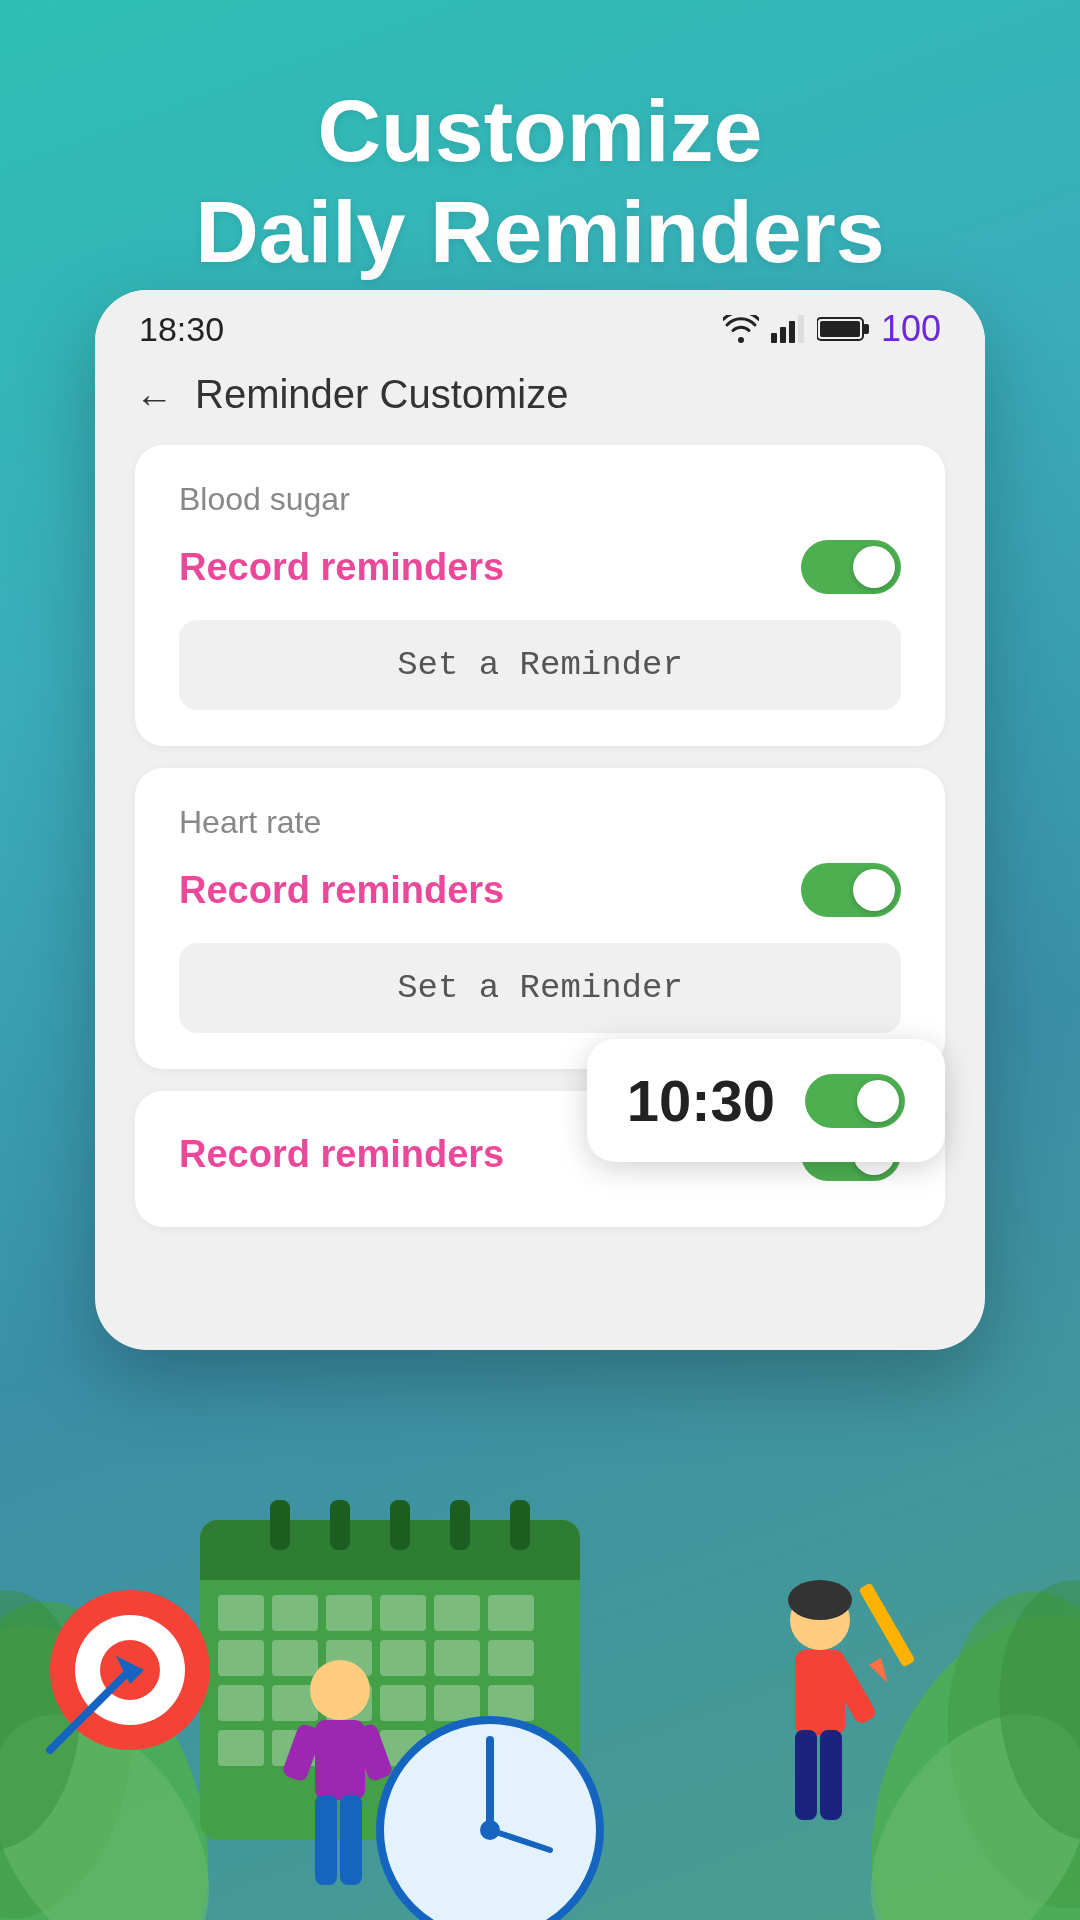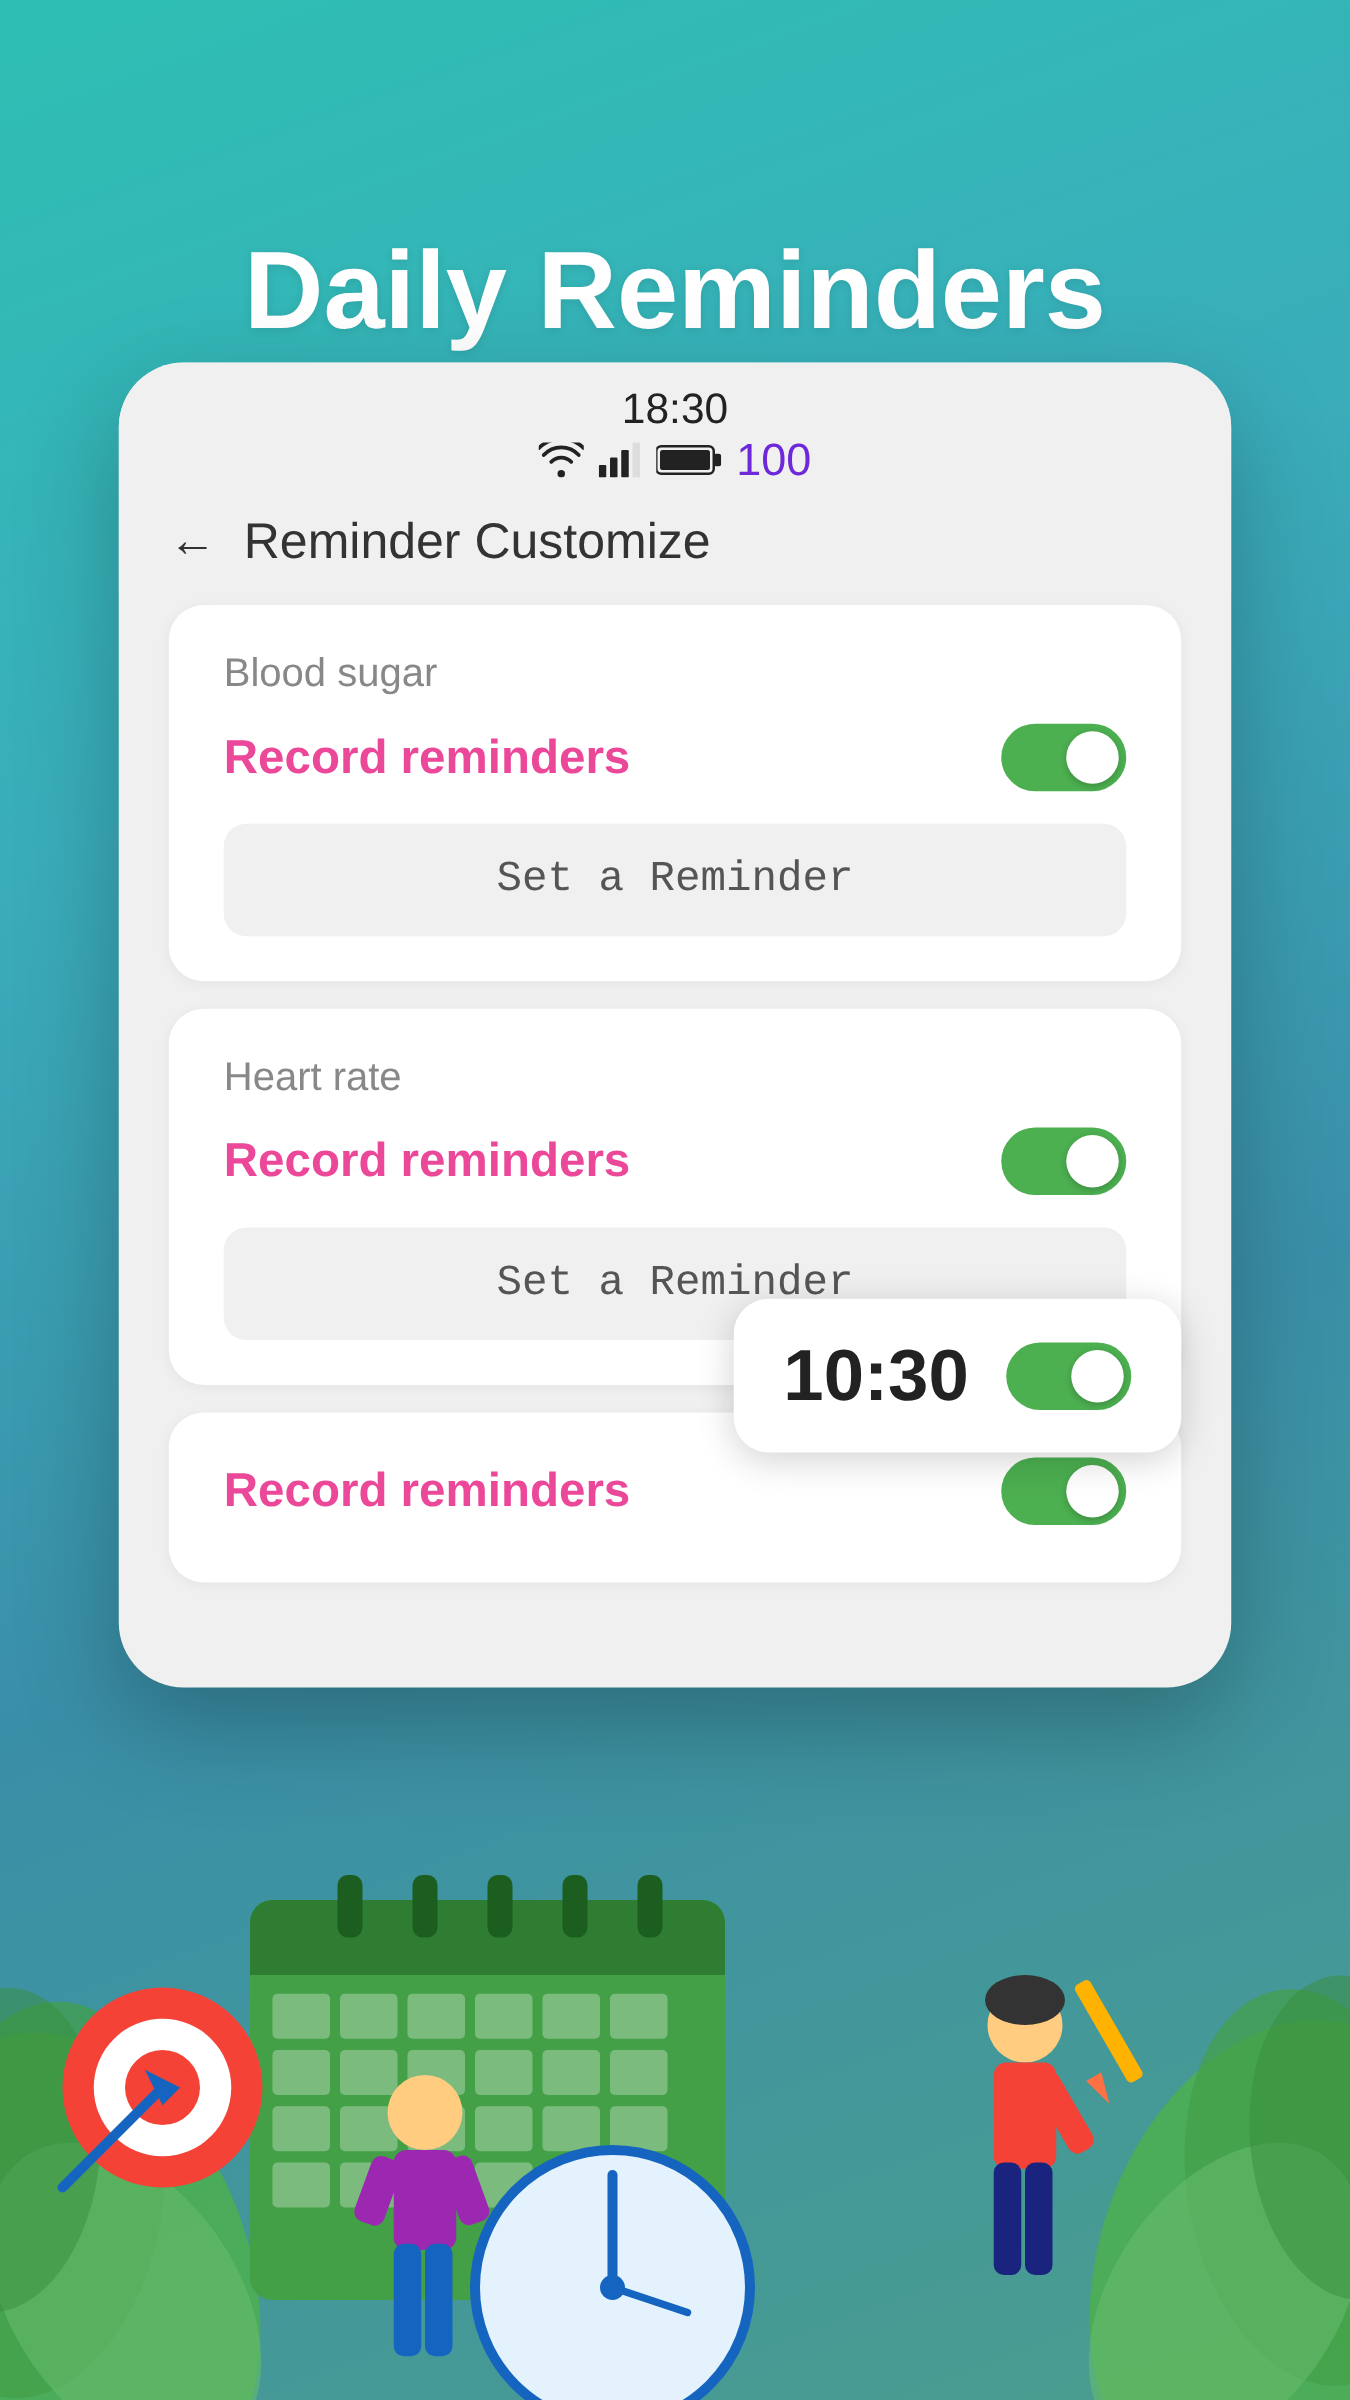--- a/index.html
+++ b/index.html
@@ -39,21 +39,20 @@
       height: 1060px;
     }
 
     
     .status-bar {
       background: #f0f0f0;
       display: flex;
       justify-content: space-between;
       align-items: center;
       padding: 18px 44px 8px;
-      flex-direction: column;
     }
 
     .status-time {
       font-size: 34px;
       font-weight: 500;
       color: #222;
     }
 
     .status-icons {
       display: flex;
@@ -219,21 +218,21 @@
       left: 0;
       width: 100%;
       height: 100%;
     }
   </style>
 </head>
 <body>
 
 <div class="hero-title">
   <h1>
-    <br>
+    <span>Customize</span><br>
     <span>Daily Reminders</span>
   </h1>
 </div>
 
 <div class="phone-container">
 
   <div class="status-bar">
     <span class="status-time">18:30</span>
     <div class="status-icons">
 

